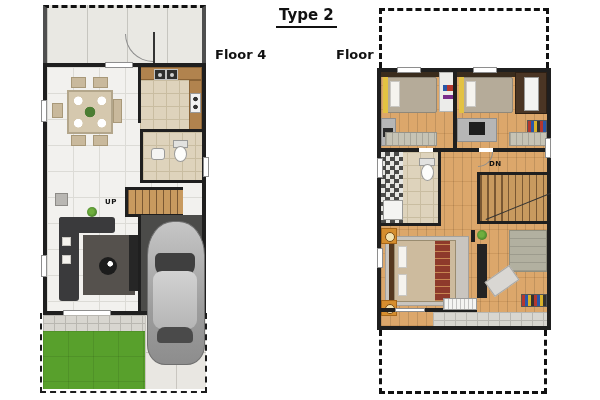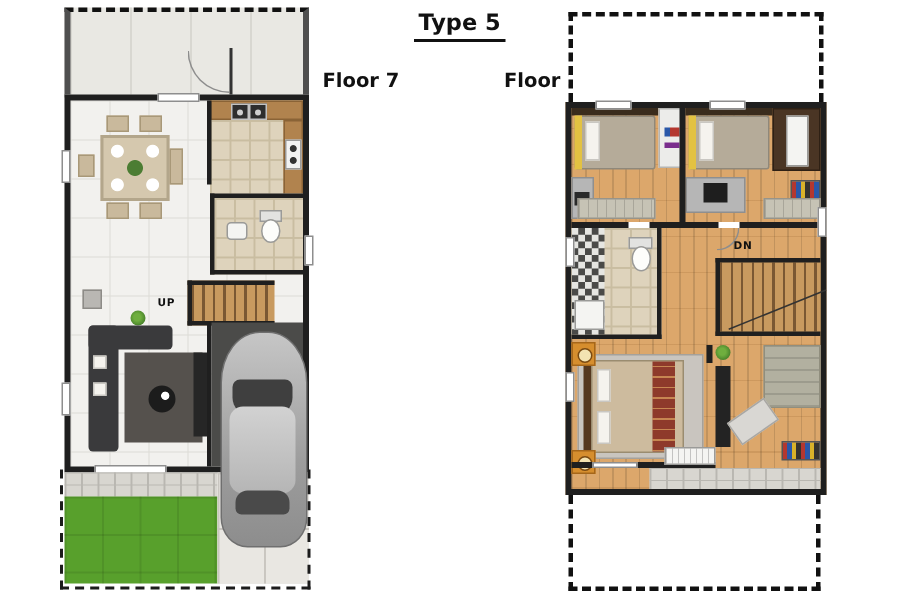--- a/index.html
+++ b/index.html
@@ -44,22 +44,22 @@
   .lamp-table::after{content:"";position:absolute;left:50%;top:50%;width:8px;height:8px;margin:-4px 0 0 -4px;border-radius:50%;background:#f3e3b2;border:1px solid #7a4a12;}
   .plant{border-radius:50%;background:radial-gradient(circle at 45% 45%,#6fae3e 0 30%,#2e641d 100%);position:absolute;}
   .car-body{position:absolute;left:0;top:0;width:100%;height:100%;background:linear-gradient(180deg,#c6c6c6,#9d9d9d 60%,#8d8d8d);border:1px solid #6f6f6f;border-radius:26px 26px 18px 18px / 34px 34px 20px 20px;}
   .car-windshield{position:absolute;background:#3f3f3f;border-radius:5px 5px 12px 12px;}
   .car-roof{position:absolute;background:linear-gradient(#d2d2d2,#b5b5b5);border-radius:9px;}
   .car-rear{position:absolute;background:#4a4a4a;border-radius:8px 8px 4px 4px;}
 </style>
 </head>
 <body>
 
-<div class="lbl title" style="left:276px;top:6px;">Type 5</div>
-<div class="lbl floor-lbl" style="left:215px;top:47px;">Floor 7</div>
+<div class="lbl title" style="left:276px;top:6px;">Type 2</div>
+<div class="lbl floor-lbl" style="left:215px;top:47px;">Floor 4</div>
 <div class="lbl floor-lbl" style="left:336px;top:47px;">Floor 2</div>
 
 <div class="abs" style="left:35px;top:5px;width:180px;height:387px;">
 
   <div class="abs terrace-tile" style="left:8px;top:0;width:163px;height:60px;border-top:3px dashed #111;border-left:4px solid #4f4f4f;border-right:4px solid #4f4f4f;">
     <div class="abs arc-bl" style="left:78px;top:26px;width:28px;height:28px;"></div>
     <div class="abs" style="left:106px;top:24px;width:2px;height:32px;background:#333;"></div>
   </div>
 
   <div class="abs tile-white" style="left:8px;top:58px;width:163px;height:252px;border:4px solid #1f1f1f;">

